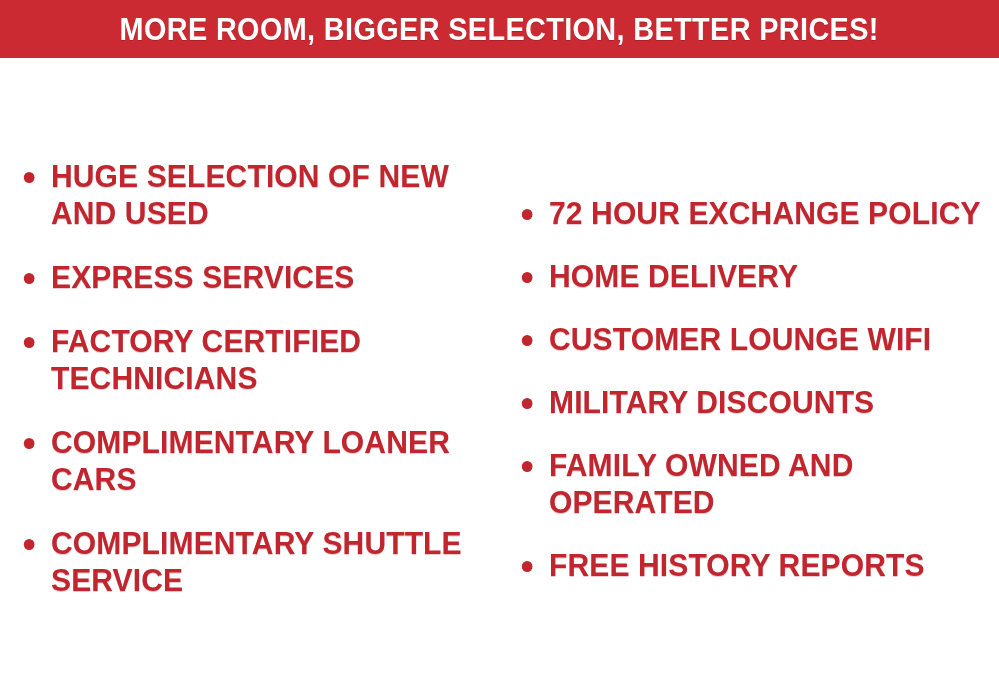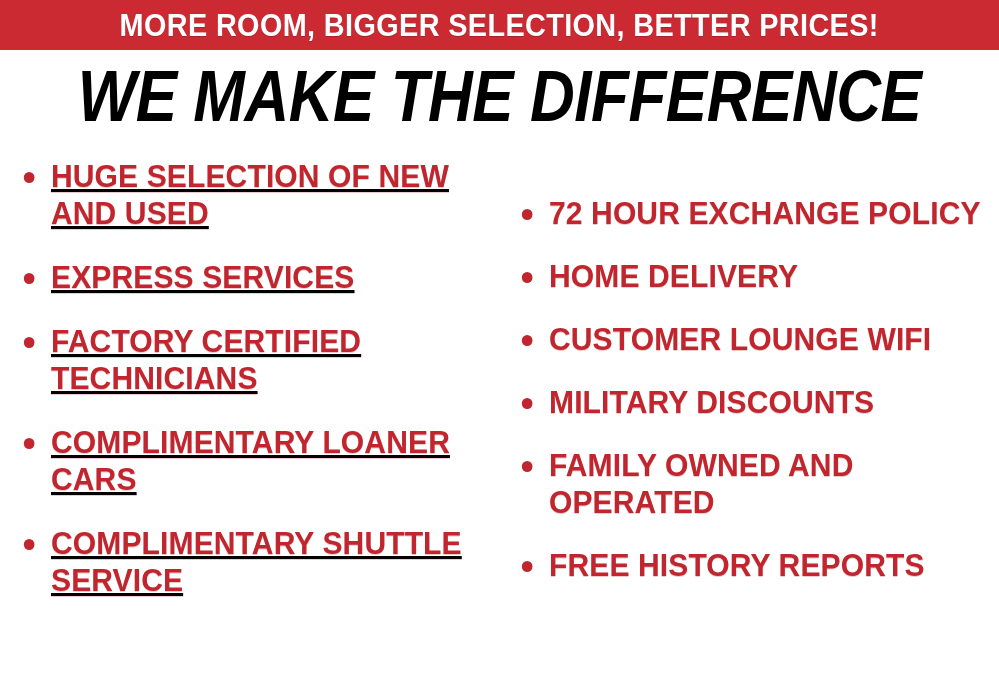--- a/index.html
+++ b/index.html
@@ -21,21 +21,21 @@
     background: #ffffff;
     box-sizing: border-box;
   }
 
   
   .banner {
     position: absolute;
     left: 0;
     top: 0;
     width: 999px;
-    height: 50px;
+    height: 58px;
     background: #cb2a33;
     display: flex;
     align-items: center;
     justify-content: center;
   }
   .banner-text {
     color: #ffffff;
     font-family: "Liberation Sans", sans-serif;
     font-weight: bold;
     font-size: 31px;
@@ -75,21 +75,21 @@
     left: 0;
     top: 158px;
     width: 999px;
     height: 534px;
   }
   .col {
     position: absolute;
     top: 0;
     box-sizing: border-box;
   }
-  .col-left  { left: 18px;  width: 492px; text-decoration: underline; }
+  .col-left  { left: 18px;  width: 492px; }
   .col-right { left: 516px; width: 483px; margin-top: 37px; }
 
   .bullet-item {
     position: relative;
     display: block;
     padding-left: 34px;
     color: #c1262e;
     font-family: "Liberation Sans", sans-serif;
     font-weight: bold;
     font-size: 31px;
@@ -118,23 +118,20 @@
 </style>
 </head>
 <body>
 
 <div class="poster">
 
   <div class="banner">
     <div class="banner-text">MORE ROOM, BIGGER SELECTION, BETTER PRICES!</div>
   </div>
 
-  <div class="headline">
-    <div class="headline-text">WE MAKE THE DIFFERENCE</div>
-  </div>
 
   <div class="columns">
 
     <div class="col col-left">
       <div class="bullet-item">
         <span class="bullet-dot"></span>
         <span class="bullet-label">HUGE SELECTION OF NEW AND USED</span>
       </div>
       <div class="bullet-item">
         <span class="bullet-dot"></span>

